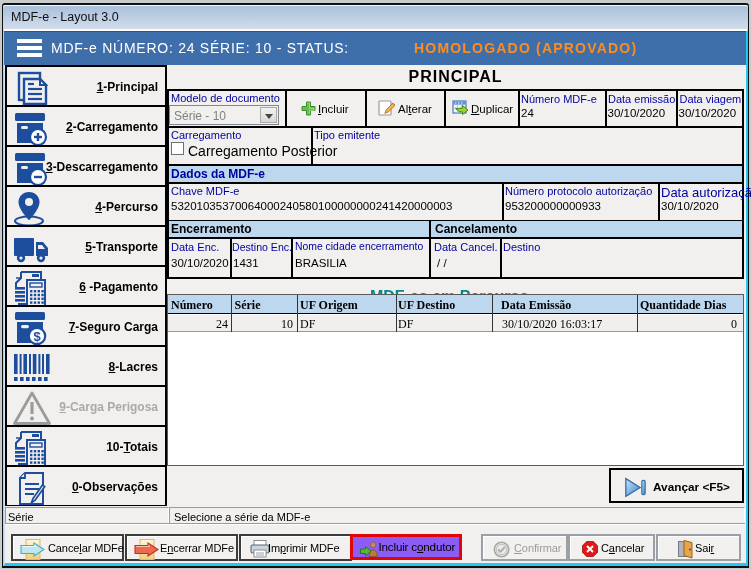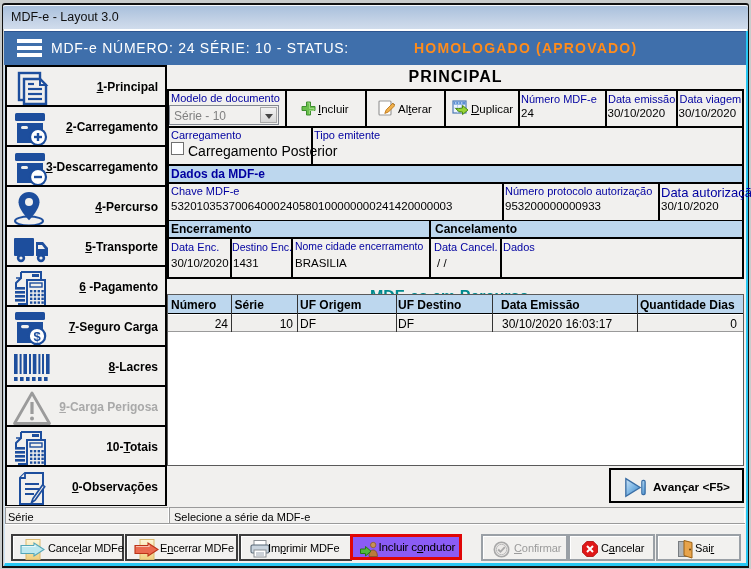--- a/index.html
+++ b/index.html
@@ -38,21 +38,21 @@
 .hline { position:absolute; height:2px; background:#000; }
 .lab { position:absolute; font-size:11px; color:#0000a0; white-space:nowrap; }
 .val { position:absolute; font-size:11.5px; color:#000; white-space:nowrap; }
 .bluebar { position:absolute; background:#bdd7ee; border-bottom:2px solid #000; font-size:12px; font-weight:bold; }
 
 .combo { position:absolute; background:#fff; border:1px solid #828790; }
 .combo .arrowbtn { position:absolute; right:1px; top:1px; bottom:1px; width:17px; background:linear-gradient(#f2f2f2,#d8d8d8); border:1px solid #aaa; }
 .combo .arrowbtn:after { content:""; position:absolute; left:4px; top:6px; border:4px solid transparent; border-top:5px solid #444; }
 
 #percursoTitle { left:-6px; top:215px; width:577px; text-align:center; font-size:16px; font-weight:bold; color:#008a8f;margin-top:8px; }
-#grid { left:0; top:229px; width:577px; height:172px; background:#fff; border:1px solid #5a5a5a; }
+#grid { left:0; top:229px; width:577px; height:172px; background:#fff; border:1px solid #5a5a5a;font-family:Liberation Serif, serif; }
 .ghead { font-size:12px; font-weight:bold; color:#000; white-space:nowrap; }
 .gval { font-size:12px; color:#000; white-space:nowrap; }
 .gcol { position:absolute; top:0; width:1px; height:36.5px; background:#333; }
 
 #avancar { left:609px; top:468px; width:135px; height:35px; background:#f1f0ee; border:2px solid #000; }
 #statusbar { left:5px; top:507px; width:740px; height:18px; background:#f1f0ee; font-size:11px; }
 #btnbar { left:5px; top:523px; width:740px; height:39px; background:#f1f0ee; border-top:1px solid #9a9a9a; box-shadow:inset 0 1px 0 #fff; }
 .bbtn { position:absolute; top:10px; height:27px; background:#f2f1ef; border:2px solid #3c3c3c; box-shadow:inset 1px 1px 0 #fff; }
 .bbtn.grp { border:2px solid #9aa0a6; box-shadow:inset 1px 1px 0 #fff; }
 .bbtn span { position:absolute; top:6px; font-size:11px; white-space:nowrap; letter-spacing:-0.1px; }
@@ -331,21 +331,21 @@
     <div class="vline" style="left:260px;top:148px;height:38px"></div>
     <div class="vline" style="left:331px;top:148px;height:38px"></div>
     <div class="lab" style="left:2px;top:150px">Data Enc.</div>
     <div class="val" style="left:2px;top:166px">30/10/2020</div>
     <div class="lab" style="left:63px;top:150px;font-size:10.6px">Destino Enc.</div>
     <div class="val" style="left:64px;top:166px">1431</div>
     <div class="lab" style="left:126px;top:150px;font-size:10.4px">Nome cidade encerramento</div>
     <div class="val" style="left:126px;top:166px">BRASILIA</div>
     <div class="lab" style="left:265px;top:150px">Data Cancel.</div>
     <div class="val" style="left:268px;top:166px">/ /</div>
-    <div class="lab" style="left:334px;top:150px">Dados</div>
+    <div class="lab" style="left:334px;top:150px">Destino</div>
   </div>
   <div class="abs" id="percursoTitle">MDF-es em Percurso</div>
   <div class="abs" id="grid">
     <div class="abs" style="left:0;top:0;width:575px;height:18.5px;background:#bdd7ee;border-bottom:1.5px solid #000"></div>
     <div class="abs ghead" style="left:3px;top:3px">Número</div>
     <div class="abs ghead" style="left:66.5px;top:3px">Série</div>
     <div class="abs ghead" style="left:132px;top:3px">UF Origem</div>
     <div class="abs ghead" style="left:230px;top:3px">UF Destino</div>
     <div class="abs ghead" style="left:333px;top:3px">Data Emissão</div>
     <div class="abs ghead" style="left:472px;top:3px">Quantidade Dias</div>

